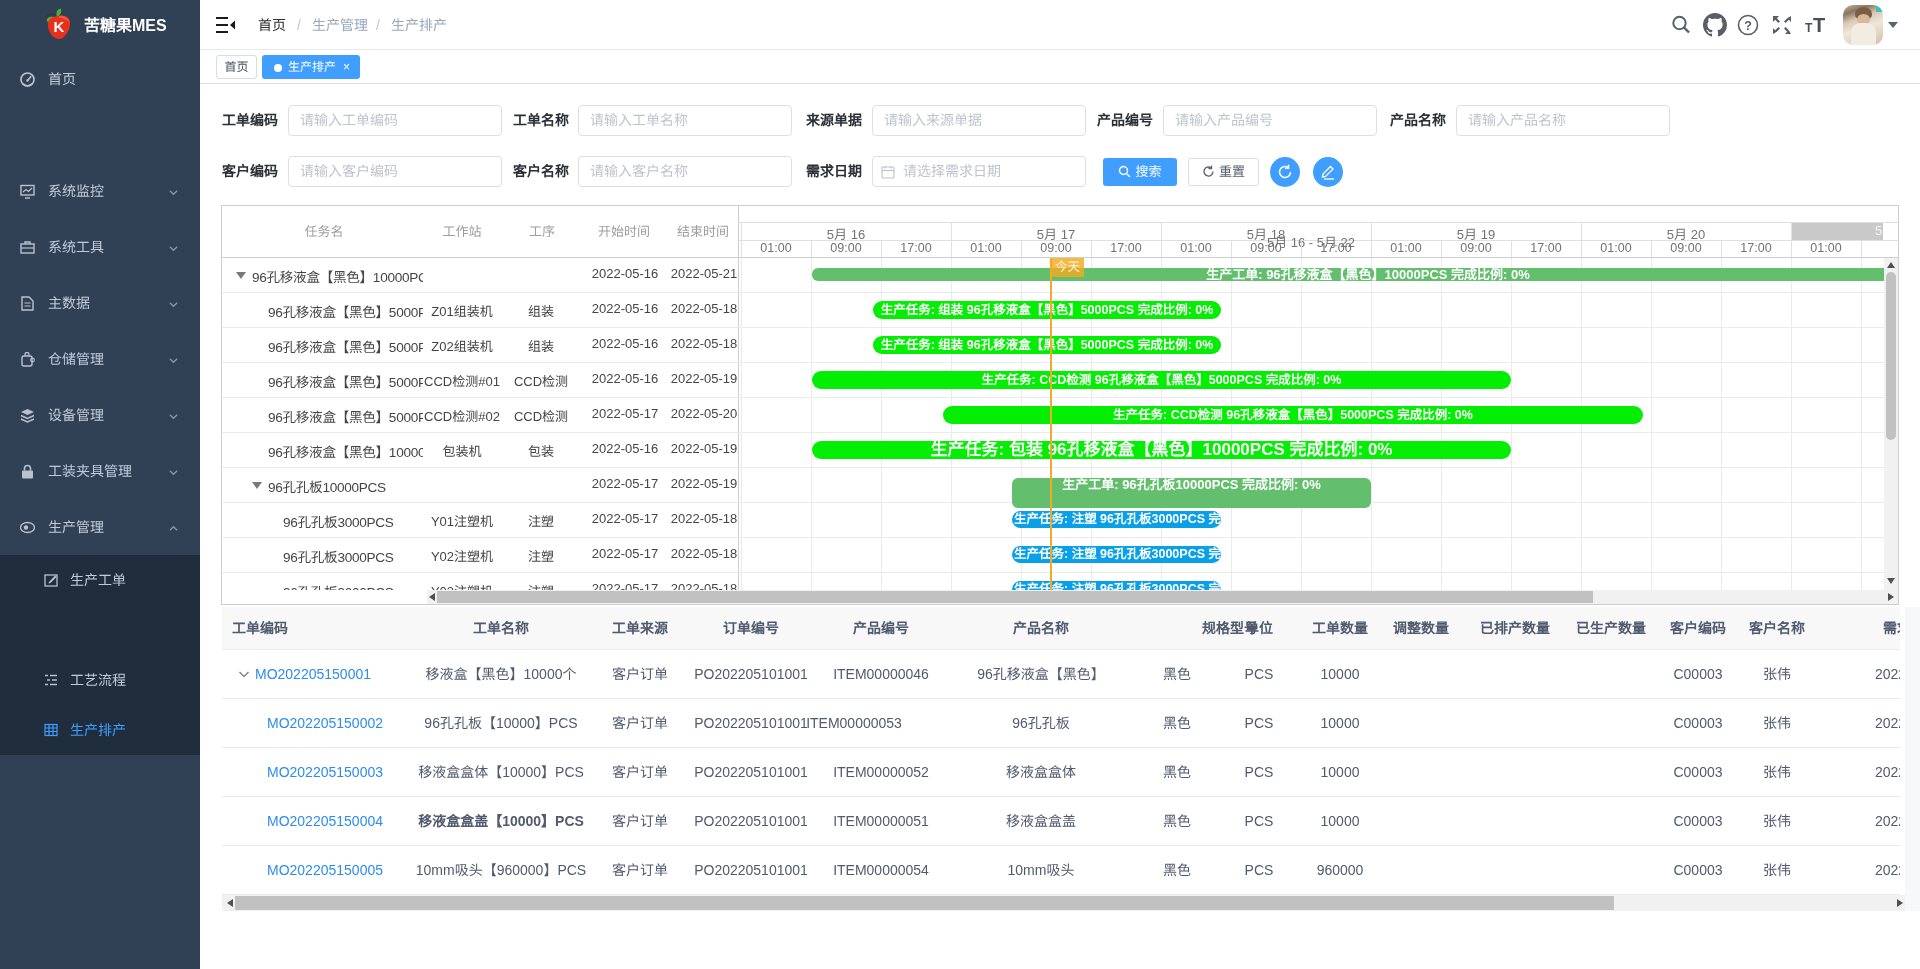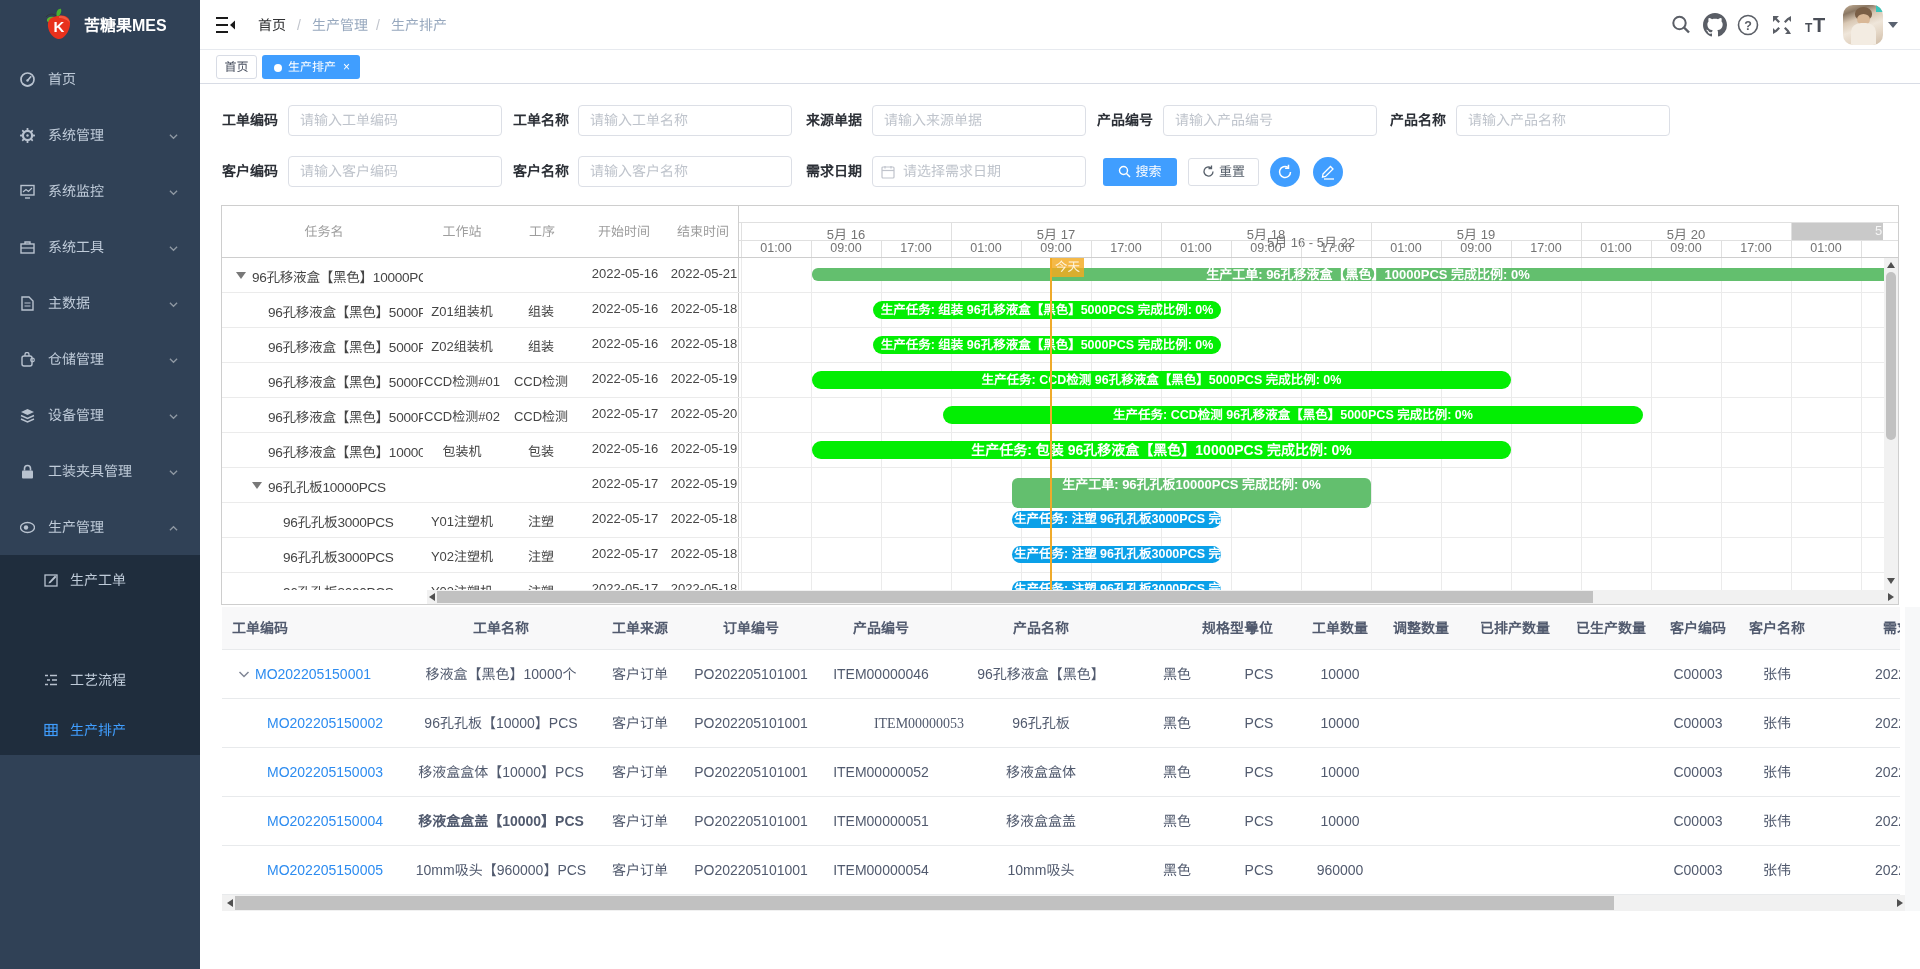--- a/index.html
+++ b/index.html
@@ -71,40 +71,20 @@
 <div class="logo-title">苦糖果MES</div>
 </div>
 <div class="menu-item" style="top:51px">
 <svg class="ic" viewBox="0 0 15 15">
           <circle cx="7.5" cy="7.5" r="6.5" fill="none" stroke="#b8c2cf" stroke-width="1.7"></circle>
           <path d="M7.5 8.5 L11.2 4.2" stroke="#b8c2cf" stroke-width="1.7"></path>
           <circle cx="7.5" cy="8.5" r="1.2" fill="#b8c2cf"></circle>
           <path d="M3 11.8 A6 6 0 0 0 12 11.8" fill="none" stroke="#b8c2cf" stroke-width="1.7"></path>
         </svg>
 <span class="txt">首页</span>
-</div>
-<div class="menu-item" style="top:107px">
-<svg class="ic" viewBox="0 0 15 15">
-          <circle cx="7.5" cy="7.5" r="4.6" fill="none" stroke="#b8c2cf" stroke-width="2.2"></circle>
-          <circle cx="7.5" cy="7.5" r="1.2" fill="#b8c2cf"></circle>
-          <g fill="#b8c2cf">
-            <rect x="6.6" y="0" width="1.8" height="3.2" rx="0.6"></rect>
-            <rect x="6.6" y="11.8" width="1.8" height="3.2" rx="0.6"></rect>
-            <rect x="6.6" y="0" width="1.8" height="3.2" rx="0.6" transform="rotate(45 7.5 7.5)"></rect>
-            <rect x="6.6" y="11.8" width="1.8" height="3.2" rx="0.6" transform="rotate(45 7.5 7.5)"></rect>
-            <rect x="6.6" y="0" width="1.8" height="3.2" rx="0.6" transform="rotate(90 7.5 7.5)"></rect>
-            <rect x="6.6" y="11.8" width="1.8" height="3.2" rx="0.6" transform="rotate(90 7.5 7.5)"></rect>
-            <rect x="6.6" y="0" width="1.8" height="3.2" rx="0.6" transform="rotate(135 7.5 7.5)"></rect>
-            <rect x="6.6" y="11.8" width="1.8" height="3.2" rx="0.6" transform="rotate(135 7.5 7.5)"></rect>
-          </g>
-        </svg>
-<span class="txt">系统管理</span>
-<svg class="chev" viewBox="0 0 10 10">
-          <path d="M1 3 L5 7 L9 3" stroke="#8f98a3" stroke-width="1.4" fill="none"></path>
-        </svg>
 </div>
 <div class="menu-item" style="top:163px">
 <svg class="ic" viewBox="0 0 15 15">
           <rect x="1" y="1.5" width="13" height="9.5" fill="none" stroke="#b8c2cf" stroke-width="1.4"></rect>
           <path d="M3 8 L6 5.5 L8.5 7.5 L12 4" stroke="#b8c2cf" stroke-width="1.2" fill="none"></path>
           <path d="M5 14 H10" stroke="#b8c2cf" stroke-width="1.4"></path>
         </svg>
 <span class="txt">系统监控</span>
 <svg class="chev" viewBox="0 0 10 10">
           <path d="M1 3 L5 7 L9 3" stroke="#8f98a3" stroke-width="1.4" fill="none"></path>
@@ -430,21 +410,21 @@
 <div class="g-cell" style="left:61px;top:323px;width:140px;overflow:hidden;">96孔孔板3000PCS</div>
 <div class="g-date" style="left:240px;top:323px;">Y03注塑机</div>
 <div class="g-date" style="left:319px;top:323px;">注塑</div>
 <div class="g-date" style="left:403px;top:323px;">2022-05-17</div>
 <div class="g-date" style="left:482px;top:323px;">2022-05-18</div>
 <div class="bar" style="left:590px;top:10px;width:1112px;height:13px;border-radius:6px;background:#63bf6e;font-size:13px;line-height:13px;text-align:center;">生产工单: 96孔移液盒【黑色】10000PCS 完成比例: 0%</div>
 <div class="bar" style="left:651px;top:43px;width:348px;height:18px;border-radius:9px;background:#03ee03;font-size:12.5px;line-height:18px;text-align:center;">生产任务: 组装 96孔移液盒【黑色】5000PCS 完成比例: 0%</div>
 <div class="bar" style="left:651px;top:78px;width:348px;height:18px;border-radius:9px;background:#03ee03;font-size:12.5px;line-height:18px;text-align:center;">生产任务: 组装 96孔移液盒【黑色】5000PCS 完成比例: 0%</div>
 <div class="bar" style="left:590px;top:113px;width:699px;height:18px;border-radius:9px;background:#03ee03;font-size:12.5px;line-height:18px;text-align:center;">生产任务: CCD检测 96孔移液盒【黑色】5000PCS 完成比例: 0%</div>
 <div class="bar" style="left:721px;top:148px;width:700px;height:18px;border-radius:9px;background:#03ee03;font-size:12.5px;line-height:18px;text-align:center;">生产任务: CCD检测 96孔移液盒【黑色】5000PCS 完成比例: 0%</div>
-<div class="bar" style="left:590px;top:183px;width:699px;height:18px;border-radius:9px;background:#03ee03;font-size:14px;line-height:18px;text-align:center;">生产任务: 包装 96孔移液盒【黑色】10000PCS 完成比例: 0%</div>
+<div class="bar" style="left:590px;top:183px;width:699px;height:18px;border-radius:9px;background:#03ee03;font-size:17px;line-height:18px;text-align:center;">生产任务: 包装 96孔移液盒【黑色】10000PCS 完成比例: 0%</div>
 <div class="bar" style="left:790px;top:220px;width:359px;height:30px;border-radius:6px;background:#63bf6e;font-size:13px;line-height:13px;text-align:center;">生产工单: 96孔孔板10000PCS 完成比例: 0%</div>
 <div class="bar" style="left:790px;top:253px;width:209px;height:17px;border-radius:8.5px;background:#0aa0e8;font-size:12.5px;line-height:17px;text-align:left;padding-left:2px;">生产任务: 注塑 96孔孔板3000PCS 完成比例: 0%</div>
 <div class="bar" style="left:790px;top:288px;width:209px;height:17px;border-radius:8.5px;background:#0aa0e8;font-size:12.5px;line-height:17px;text-align:left;padding-left:2px;">生产任务: 注塑 96孔孔板3000PCS 完成比例: 0%</div>
 <div class="bar" style="left:790px;top:323px;width:209px;height:17px;border-radius:8.5px;background:#0aa0e8;font-size:12.5px;line-height:17px;text-align:left;padding-left:2px;">生产任务: 注塑 96孔孔板3000PCS 完成比例: 0%</div>
 <div class="todayline" style="left:828px;top:0;height:332px;"></div>
 <div class="abs" style="left:829px;top:0;width:33px;height:19px;background:rgba(243,170,32,0.82);color:#fdf5e0;font-size:12.5px;text-align:center;line-height:19px;">今天</div>
 </div>
 <div class="sb-track" style="left:1662px;top:52px;width:14px;height:332px;"></div>
 <div class="arr" style="left:1665px;top:56px;border-left:4px solid transparent;border-right:4px solid transparent;border-bottom:6px solid #505050;"></div>
 <div class="arr" style="left:1665px;top:372px;border-left:4px solid transparent;border-right:4px solid transparent;border-top:6px solid #505050;"></div>
@@ -486,21 +466,21 @@
 <div class="td" style="left:1118px;">10000</div>
 <div class="td" style="left:1476px;">C00003</div>
 <div class="td" style="left:1555px;">张伟</div>
 <div class="tdl" style="left:1653px;width:25px;overflow:hidden;">2022-05-20</div>
 </div>
 <div class="t-row" style="top:699px;">
 <div class="tdl link" style="left:45px;">MO202205150002</div>
 <div class="td" style="left:279px;">96孔孔板【10000】PCS</div>
 <div class="td" style="left:418px;">客户订单</div>
 <div class="td" style="left:529px;">PO202205101001</div>
-<div class="td" style="left:697px;font-family:Liberation Serif, serif;">ITEM00000053</div>
+<div class="td" style="left:632px;">ITEM00000053</div>
 <div class="td" style="left:819px;">96孔孔板</div>
 <div class="td" style="left:955px;">黑色</div>
 <div class="td" style="left:1037px;">PCS</div>
 <div class="td" style="left:1118px;">10000</div>
 <div class="td" style="left:1476px;">C00003</div>
 <div class="td" style="left:1555px;">张伟</div>
 <div class="tdl" style="left:1653px;width:25px;overflow:hidden;">2022-05-20</div>
 </div>
 <div class="t-row" style="top:748px;">
 <div class="tdl link" style="left:45px;">MO202205150003</div>

